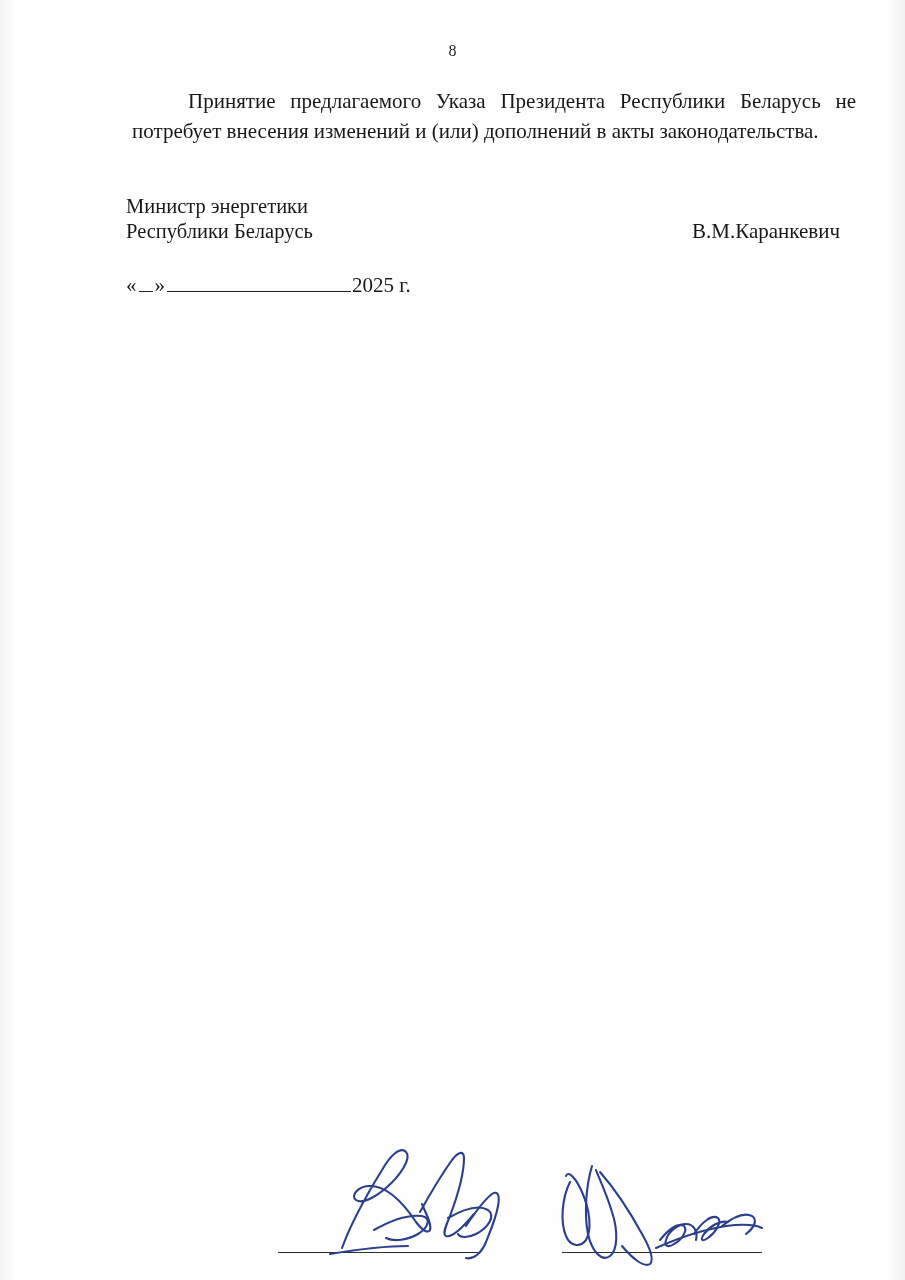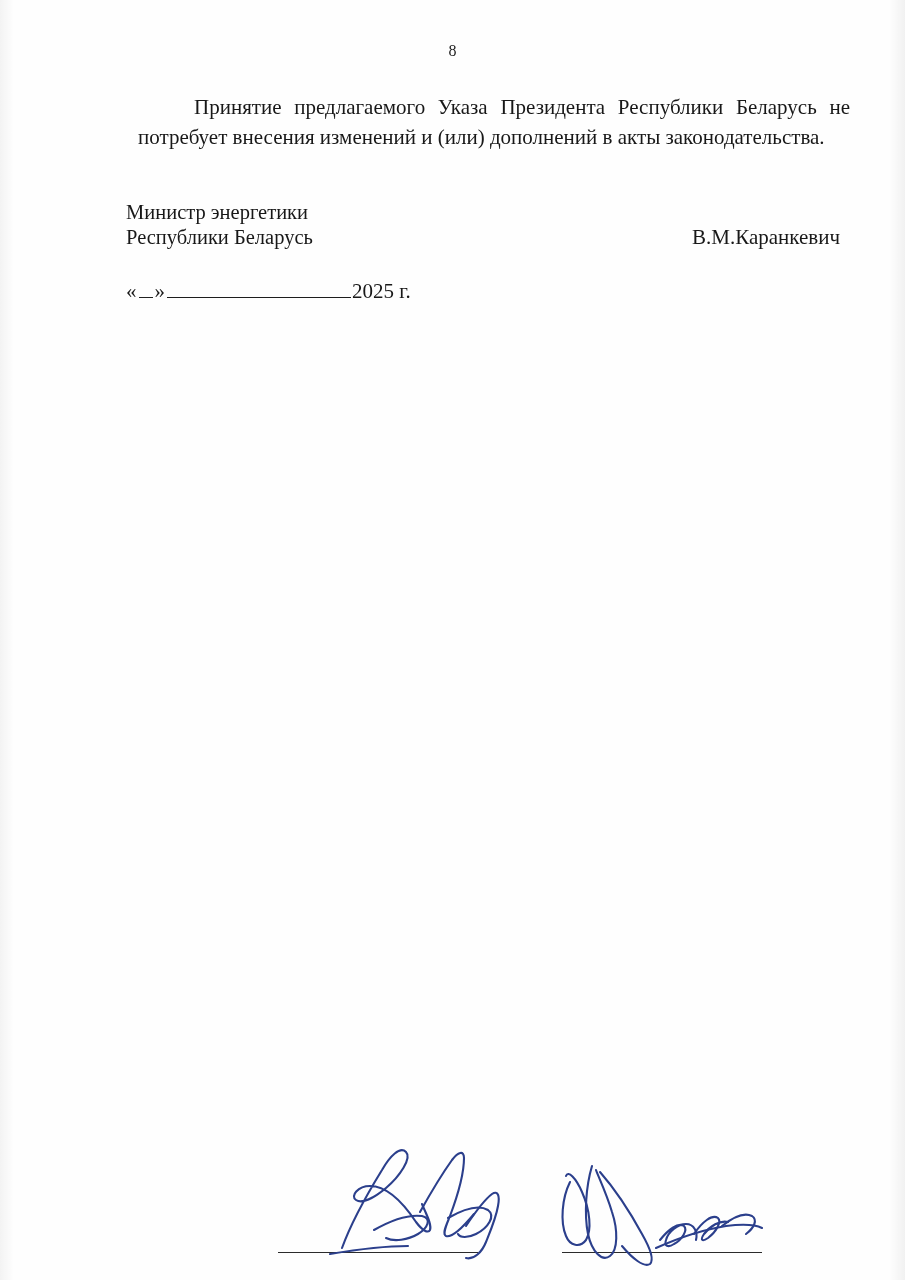--- a/index.html
+++ b/index.html
@@ -48,21 +48,21 @@
     position: absolute;
     top: 80px;
     left: 126px;
     width: 736px;
   }
   .body-paragraph {
     font-size: 21px;
     line-height: 30px;
     text-align: justify;
     text-indent: 56px;
-    margin: 12px;
+    margin: 6px;
     color: #181818;
   }
   .signature-block {
     margin-top: 48px;
     display: flex;
     justify-content: space-between;
     align-items: flex-end;
     gap: 16px;
   }
   .signer-position {

